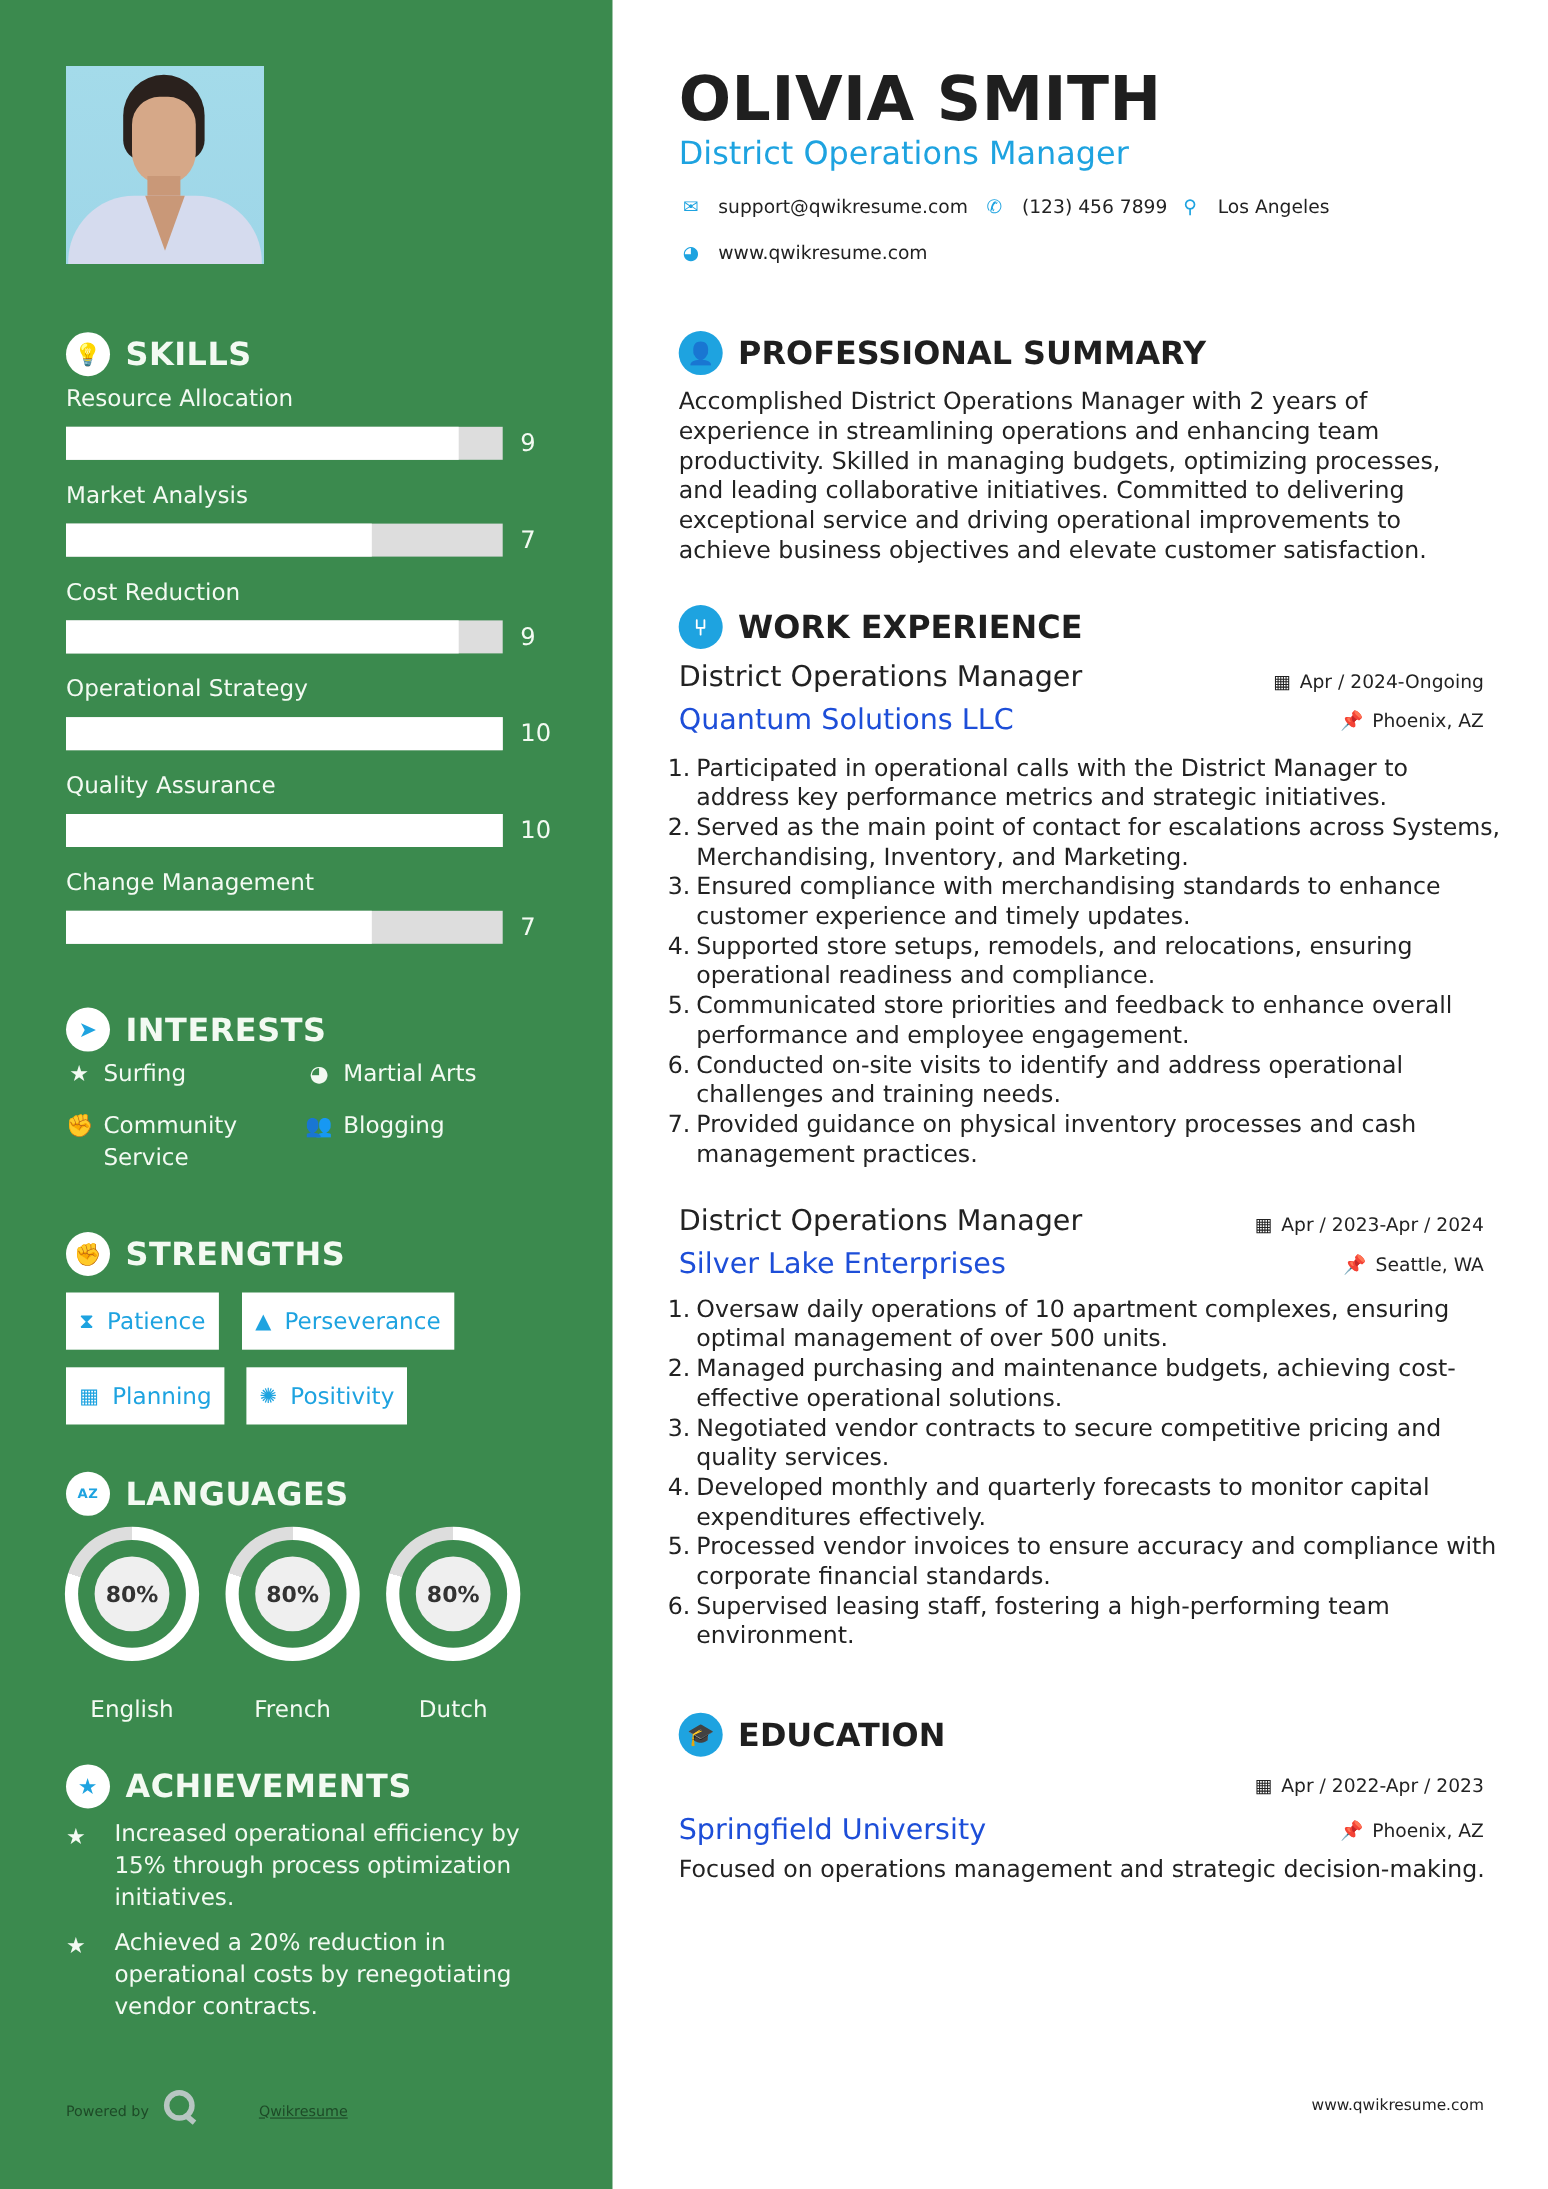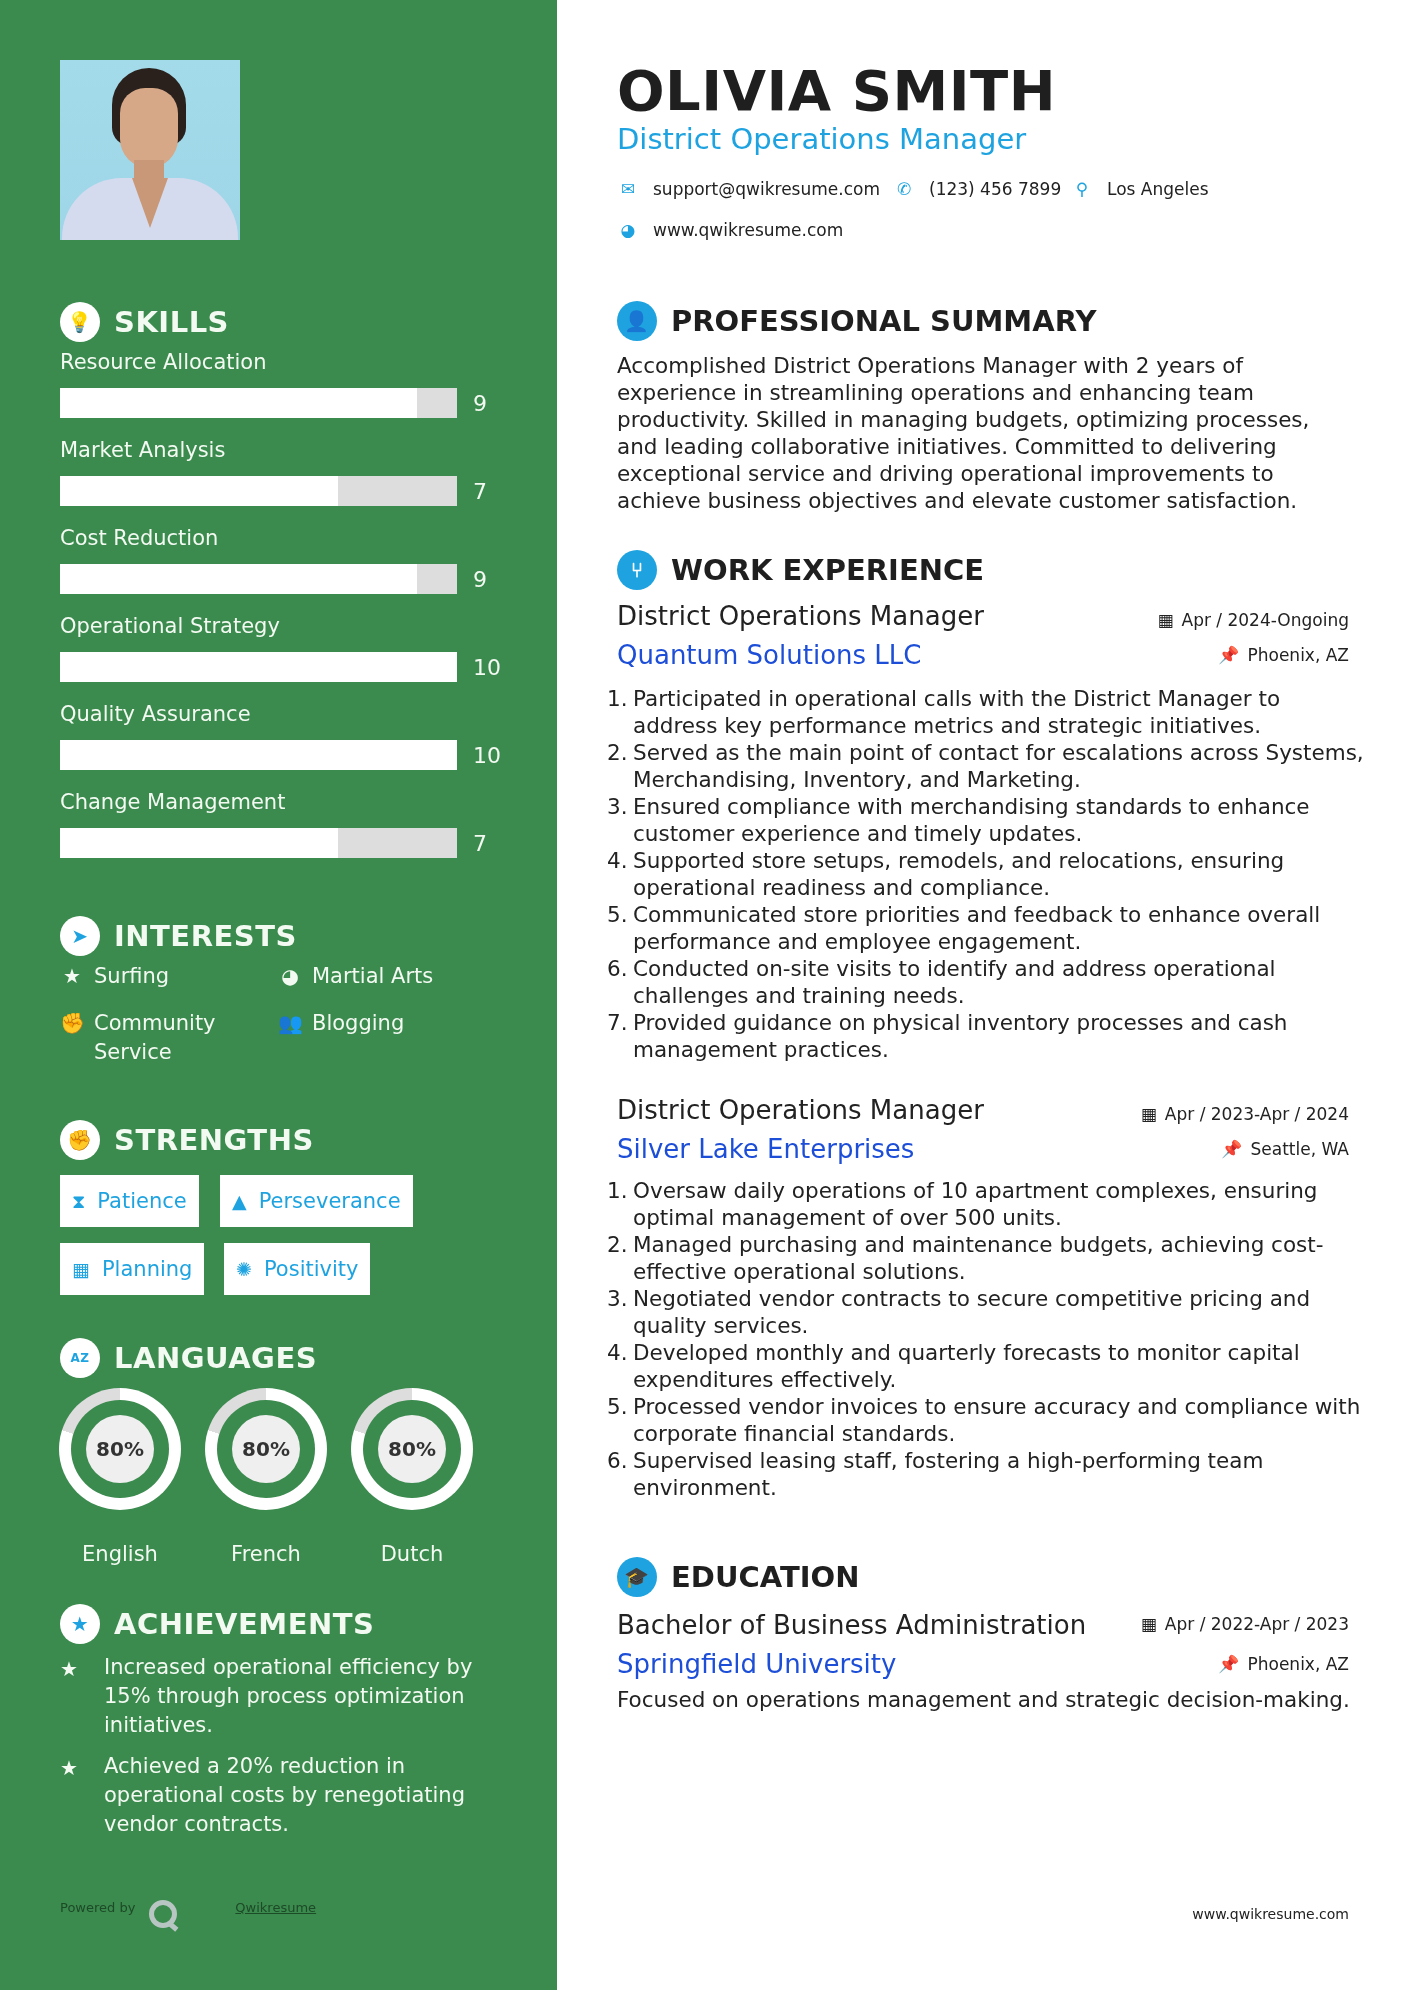--- a/index.html
+++ b/index.html
@@ -34,21 +34,21 @@
 
   .lang { position: absolute; width: 124px; text-align: center; }
   .donut { width: 122px; height: 122px; border-radius: 50%; position: relative; margin: 0 auto; }
   .donut-inner-ring { position: absolute; left: 12px; top: 12px; width: 98px; height: 98px; border-radius: 50%; background: #3b8a4e; }
   .donut-center { position: absolute; left: 27px; top: 27px; width: 68px; height: 68px; border-radius: 50%; background: #efefef; display: flex; align-items: center; justify-content: center; font-weight: bold; font-size: 20px; color: #333; }
   .lang-name { margin-top: 32px; font-size: 21px; color: #f3faf2; }
 
   .ach { position: absolute; left: 60px; width: 430px; display: flex; gap: 12px; font-size: 21px; line-height: 29px; color: #f3faf2; }
   .ach .ico { width: 32px; flex: none; font-size: 20px; padding-top: 2px; }
 
-  .powered { position: absolute; left: 60px; top: 1900px; display: flex; align-items: flex-start; gap: 14px; font-size: 13px; color: #1d4a27; }
+  .powered { position: absolute; left: 60px; top: 1900px; display: flex; align-items: flex-end; gap: 14px; font-size: 13px; color: #1d4a27; }
   .q-logo { width: 28px; height: 28px; border-radius: 50%; border: 5px solid #b7c6c2; position: relative; }
   .q-logo::after { content: ""; position: absolute; right: -6px; bottom: -6px; width: 10px; height: 5px; background: #b7c6c2; transform: rotate(40deg); }
   .powered a { color: #1d4a27; text-decoration: underline; margin-left: 44px; }
 
   .name { position: absolute; left: 60px; top: 58px; font-weight: bold; font-size: 56px; color: #1f1f1f; letter-spacing: 0.5px; }
   .role { position: absolute; left: 60px; top: 122px; font-size: 29px; color: #1ea3e0; }
   .contact { position: absolute; display: flex; align-items: center; gap: 14px; font-size: 17px; color: #222; }
   .contact .ico { color: #1ea3e0; font-size: 17px; width: 22px; text-align: center; }
 
   .main-section-title { position: absolute; left: 60px; display: flex; align-items: center; gap: 14px; font-weight: bold; font-size: 29px; color: #1f1f1f; }
@@ -338,21 +338,20 @@
       <li>
         <span class="num">6.</span>
         <span>Supervised leasing staff, fostering a high-performing team environment.</span>
       </li>
     </ol>
 
   <div class="main-section-title" style="top:1557px;">
     <span class="main-icon-circle">🎓</span>
     <span>EDUCATION</span>
   </div>
-  <div class="job-title" style="top:1610px;">Bachelor of Business Administration</div>
   <div class="job-date" style="top:1614px;">
     <span>▦</span>
     <span>Apr / 2022-Apr / 2023</span>
   </div>
   <div class="job-company" style="top:1649px;">Springfield University</div>
   <div class="job-loc" style="top:1654px;">
     <span>📌</span>
     <span>Phoenix, AZ</span>
   </div>
   <div class="edu-desc">Focused on operations management and strategic decision-making.</div>

